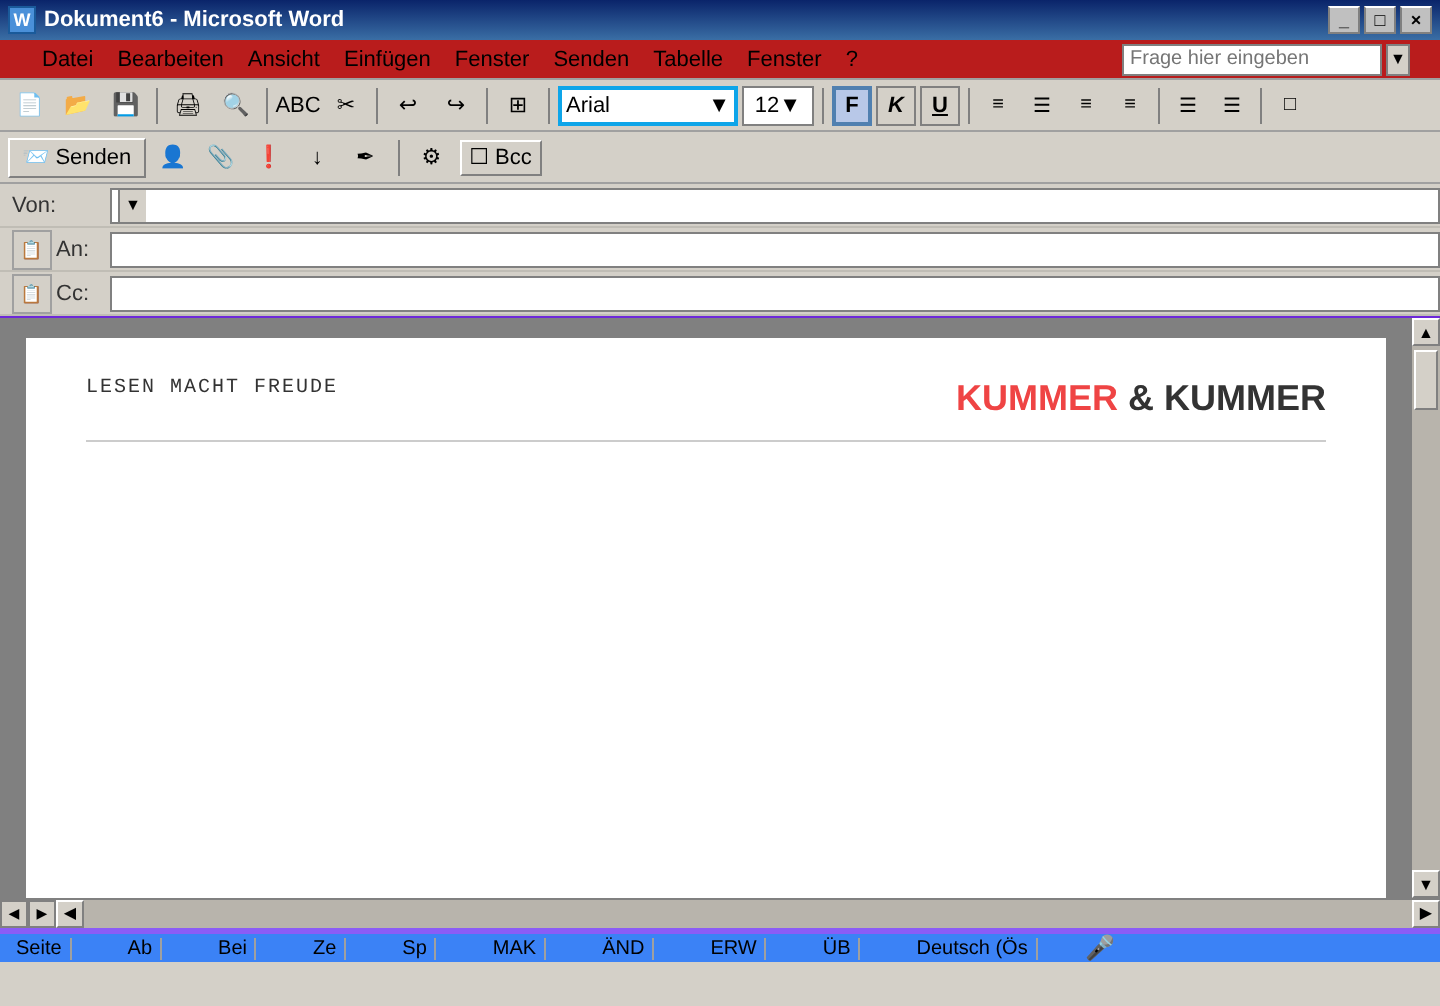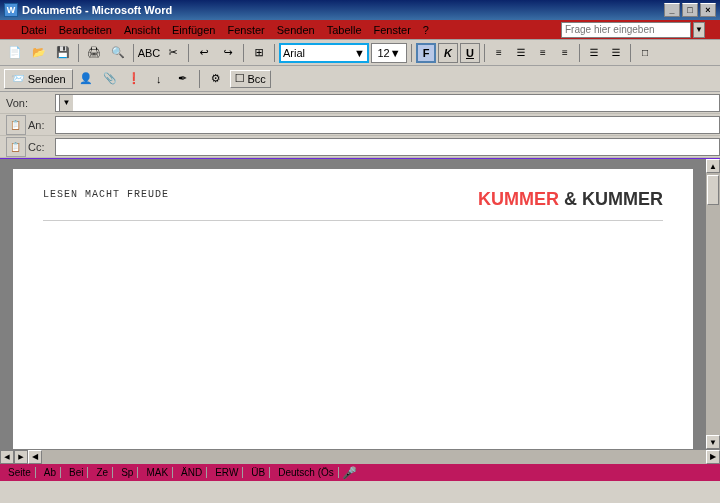--- a/index.html
+++ b/index.html
@@ -289,28 +289,28 @@
       background: #d4d0c8;
       border: 1px solid #808080;
       border-top-color: #fff;
       border-left-color: #fff;
       position: absolute;
       top: 2px; left: 1px;
     }
 
     
     .status-bar {
-      background: #be185d;
+      background: #3b82f6;
       height: 18px;
       display: flex;
       align-items: center;
       padding: 0 4px;
-      border-top: 1px solid #8b5cf6;
+      border-top: 4px solid #8b5cf6;
       font-size: 10px;
-      gap: 4px;
+      gap: 24px;
     }
     .status-item {
       display: flex; align-items: center; gap: 2px;
       padding: 0 4px;
       border-right: 1px solid #a0a0a0;
     }
 
     
     .hscroll {
       height: 14px;

